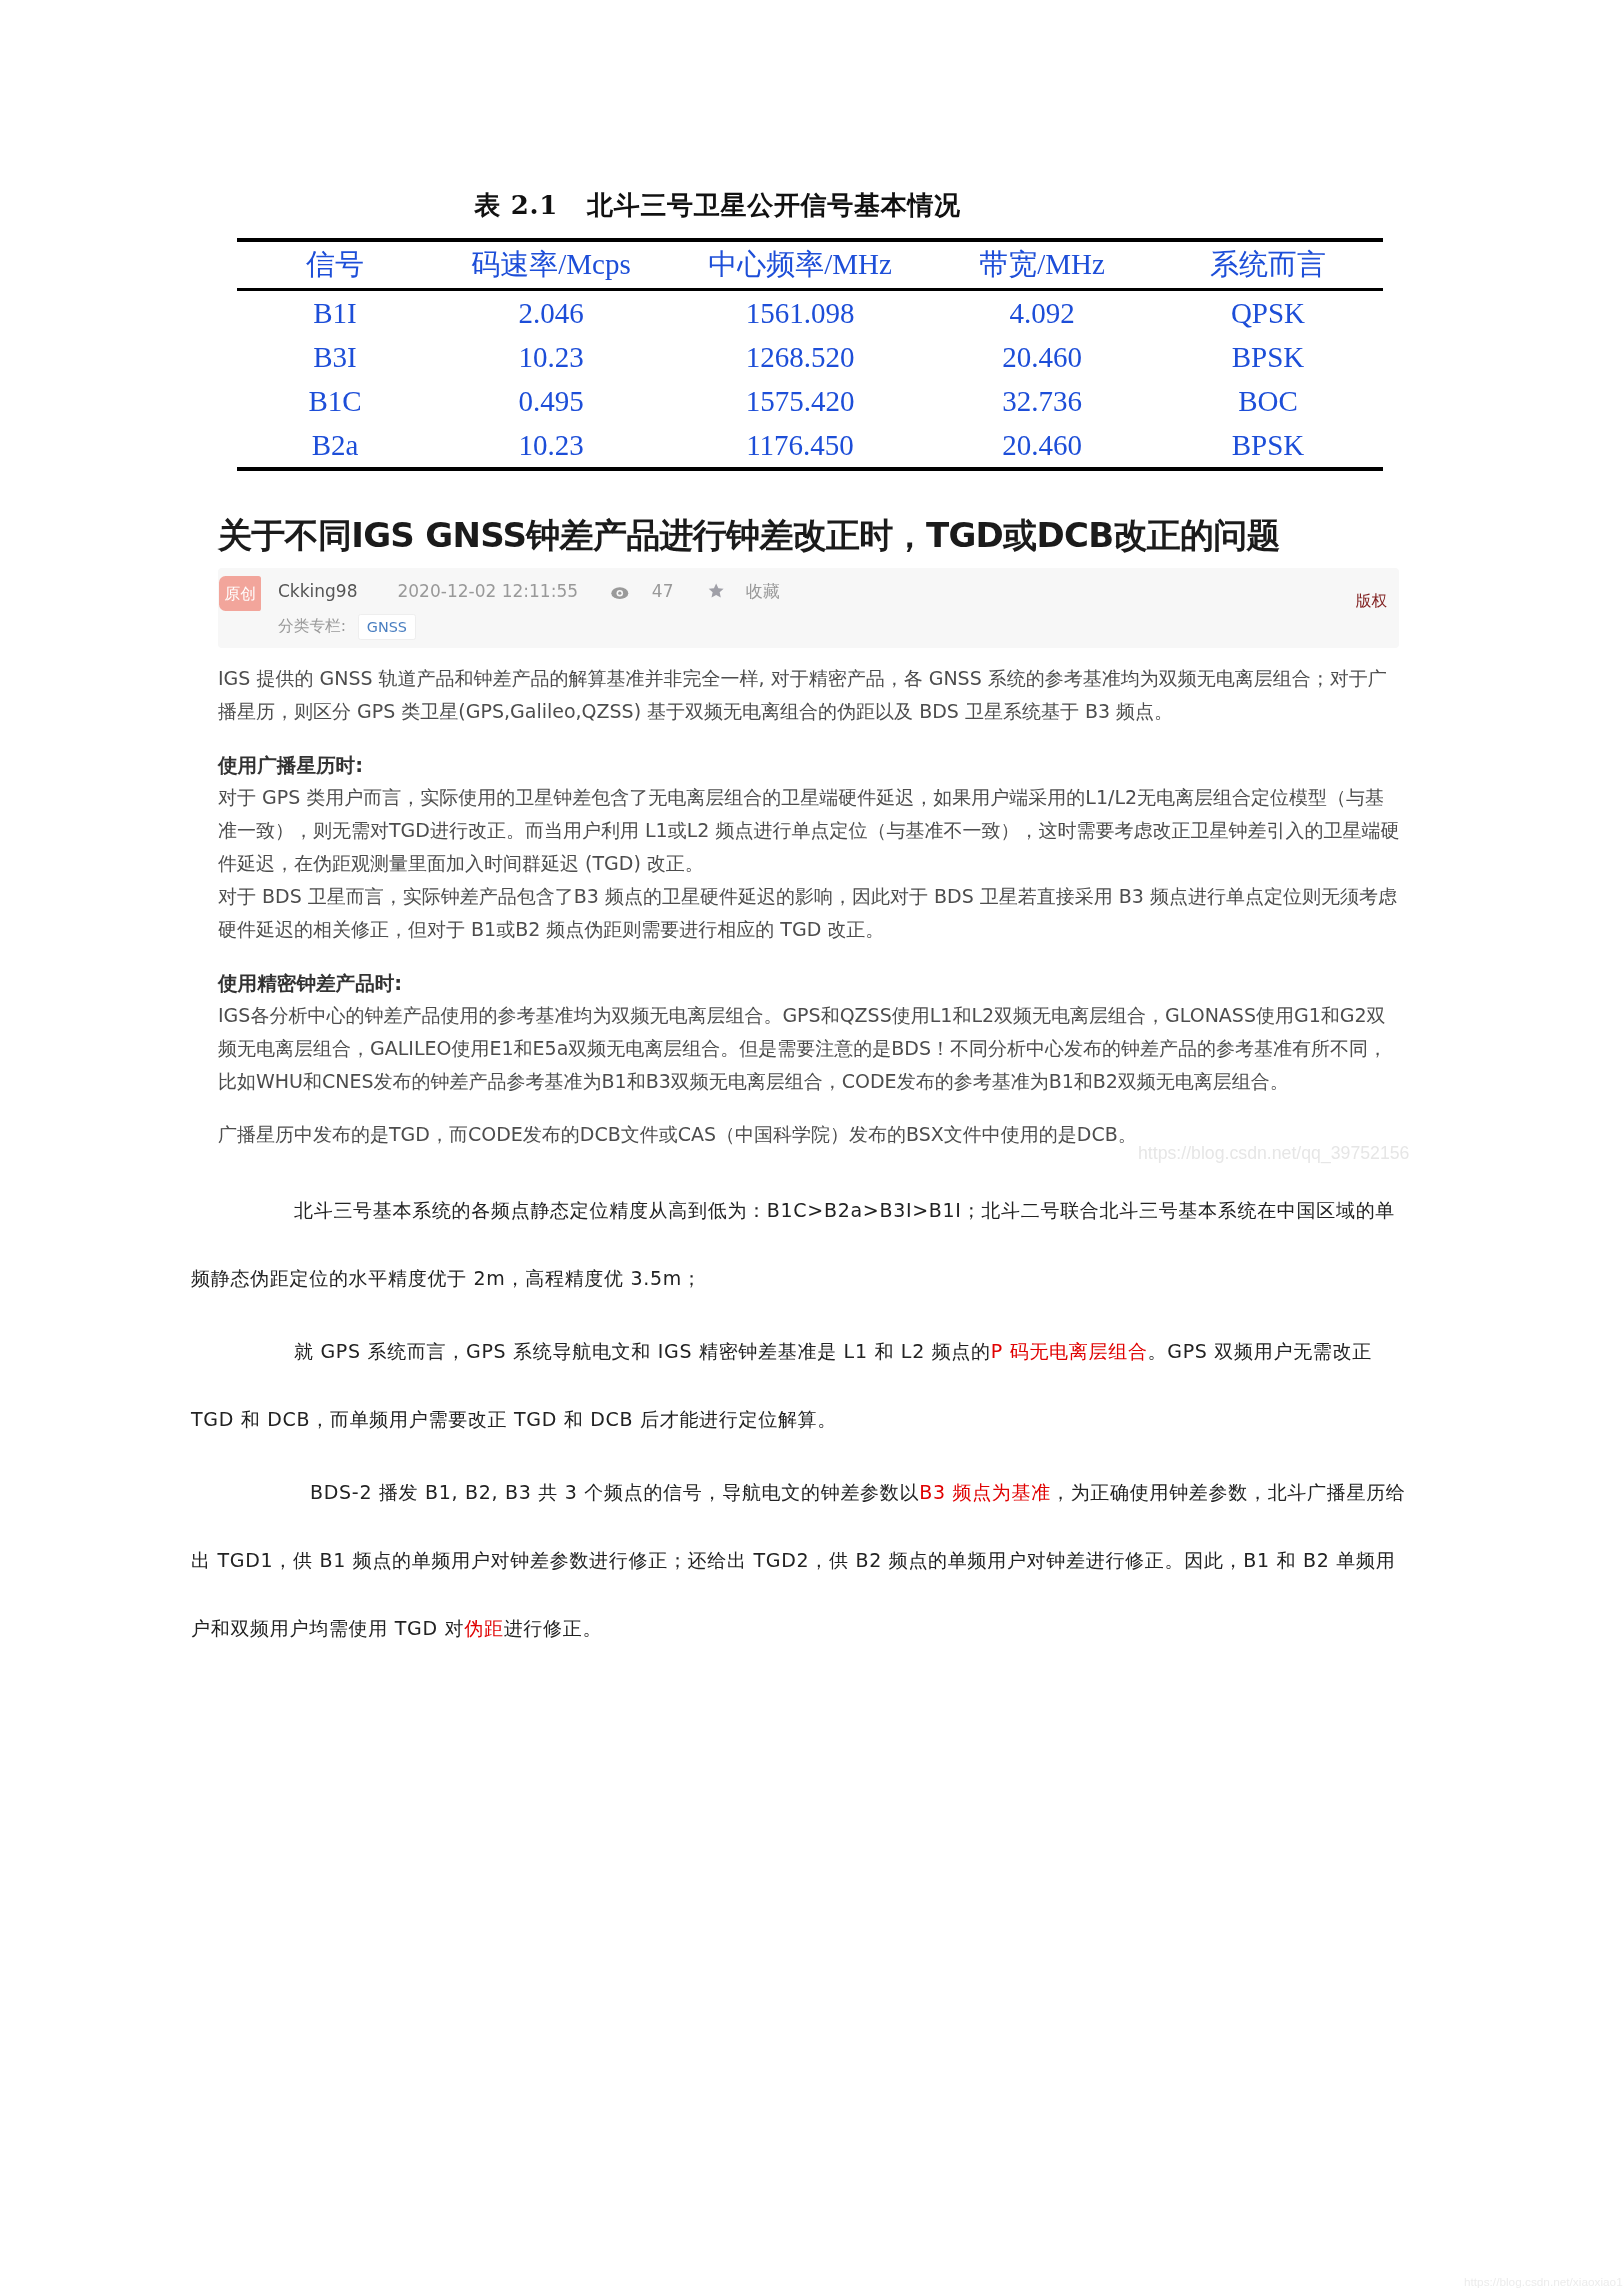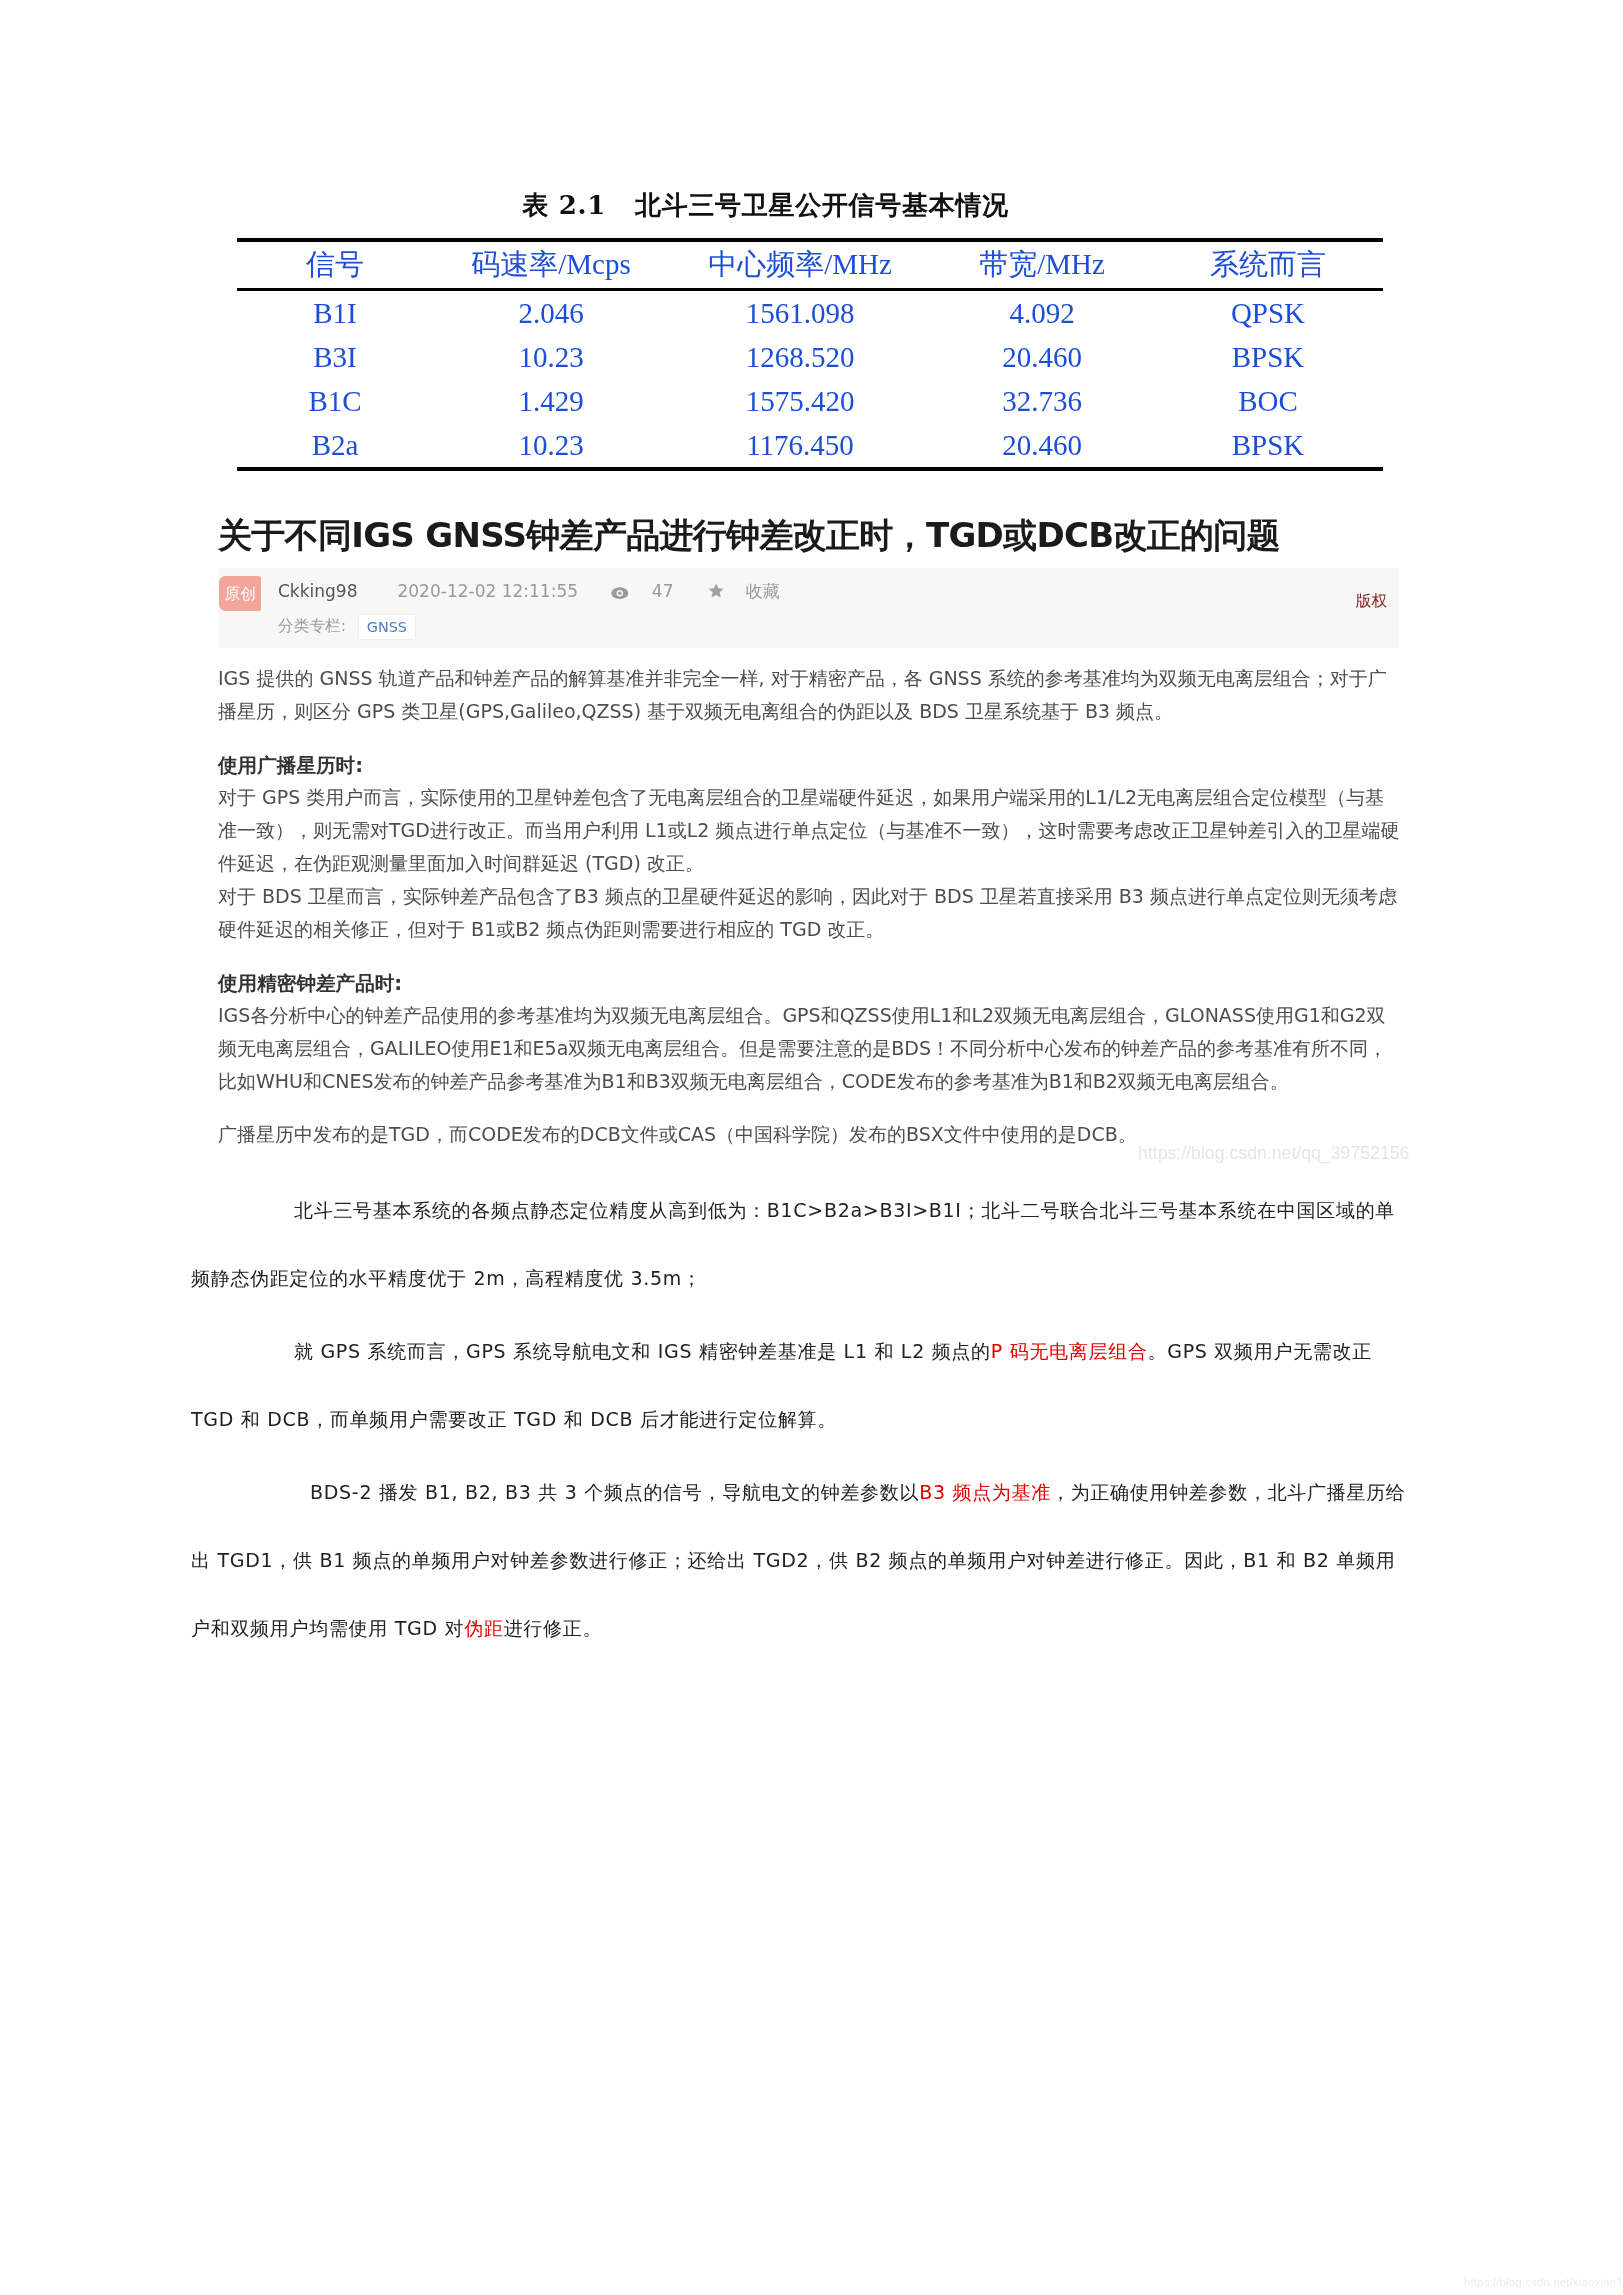--- a/index.html
+++ b/index.html
@@ -2,21 +2,21 @@
 <html style="font-size:10.5px"><head>
 <meta charset="utf-8">
 <style>
   html, body { margin: 0; padding: 0; background: #ffffff; }
   body { width: 1623px; height: 2295px; position: relative; overflow: hidden;
          font-family: "DejaVu Sans", "Liberation Sans", sans-serif; color: #222; }
 
   
   .table-caption { position: absolute; left: 0; width: 1435px; top: 188px; text-align: center;
                    font-family: "DejaVu Serif", "Liberation Serif", serif; font-weight: bold;
-                   font-size: 26px; color: #111; letter-spacing: 0.7px; padding-left: 48px; }
+                   font-size: 26px; color: #111; letter-spacing: 0.7px; }
   .table-caption .num { margin-right: 29px; }
   .sig-table { position: absolute; left: 237px; top: 238px; width: 1146px; border-collapse: collapse;
                font-family: "Liberation Serif", "DejaVu Serif", serif; font-size: 29px; color: #1d4ed8; }
   .sig-table th, .sig-table td { text-align: center; font-weight: normal; padding: 0; height: 44px; }
   .sig-table thead tr { border-top: 4.6px solid #000; border-bottom: 3.3px solid #000; }
   .sig-table thead th { height: 46px; }
   .sig-table tbody tr:last-child { border-bottom: 4.6px solid #000; }
   .sig-table col.c1 { width: 196px; } .sig-table col.c2 { width: 236px; }
   .sig-table col.c3 { width: 262px; } .sig-table col.c4 { width: 222px; } .sig-table col.c5 { width: 230px; }
 
@@ -96,21 +96,21 @@
     </tr>
     <tr>
       <td>B3I</td>
       <td>10.23</td>
       <td>1268.520</td>
       <td>20.460</td>
       <td>BPSK</td>
     </tr>
     <tr>
       <td>B1C</td>
-      <td>1.429</td>
+      <td>0.495</td>
       <td>1575.420</td>
       <td>32.736</td>
       <td>BOC</td>
     </tr>
     <tr>
       <td>B2a</td>
       <td>10.23</td>
       <td>1176.450</td>
       <td>20.460</td>
       <td>BPSK</td>

